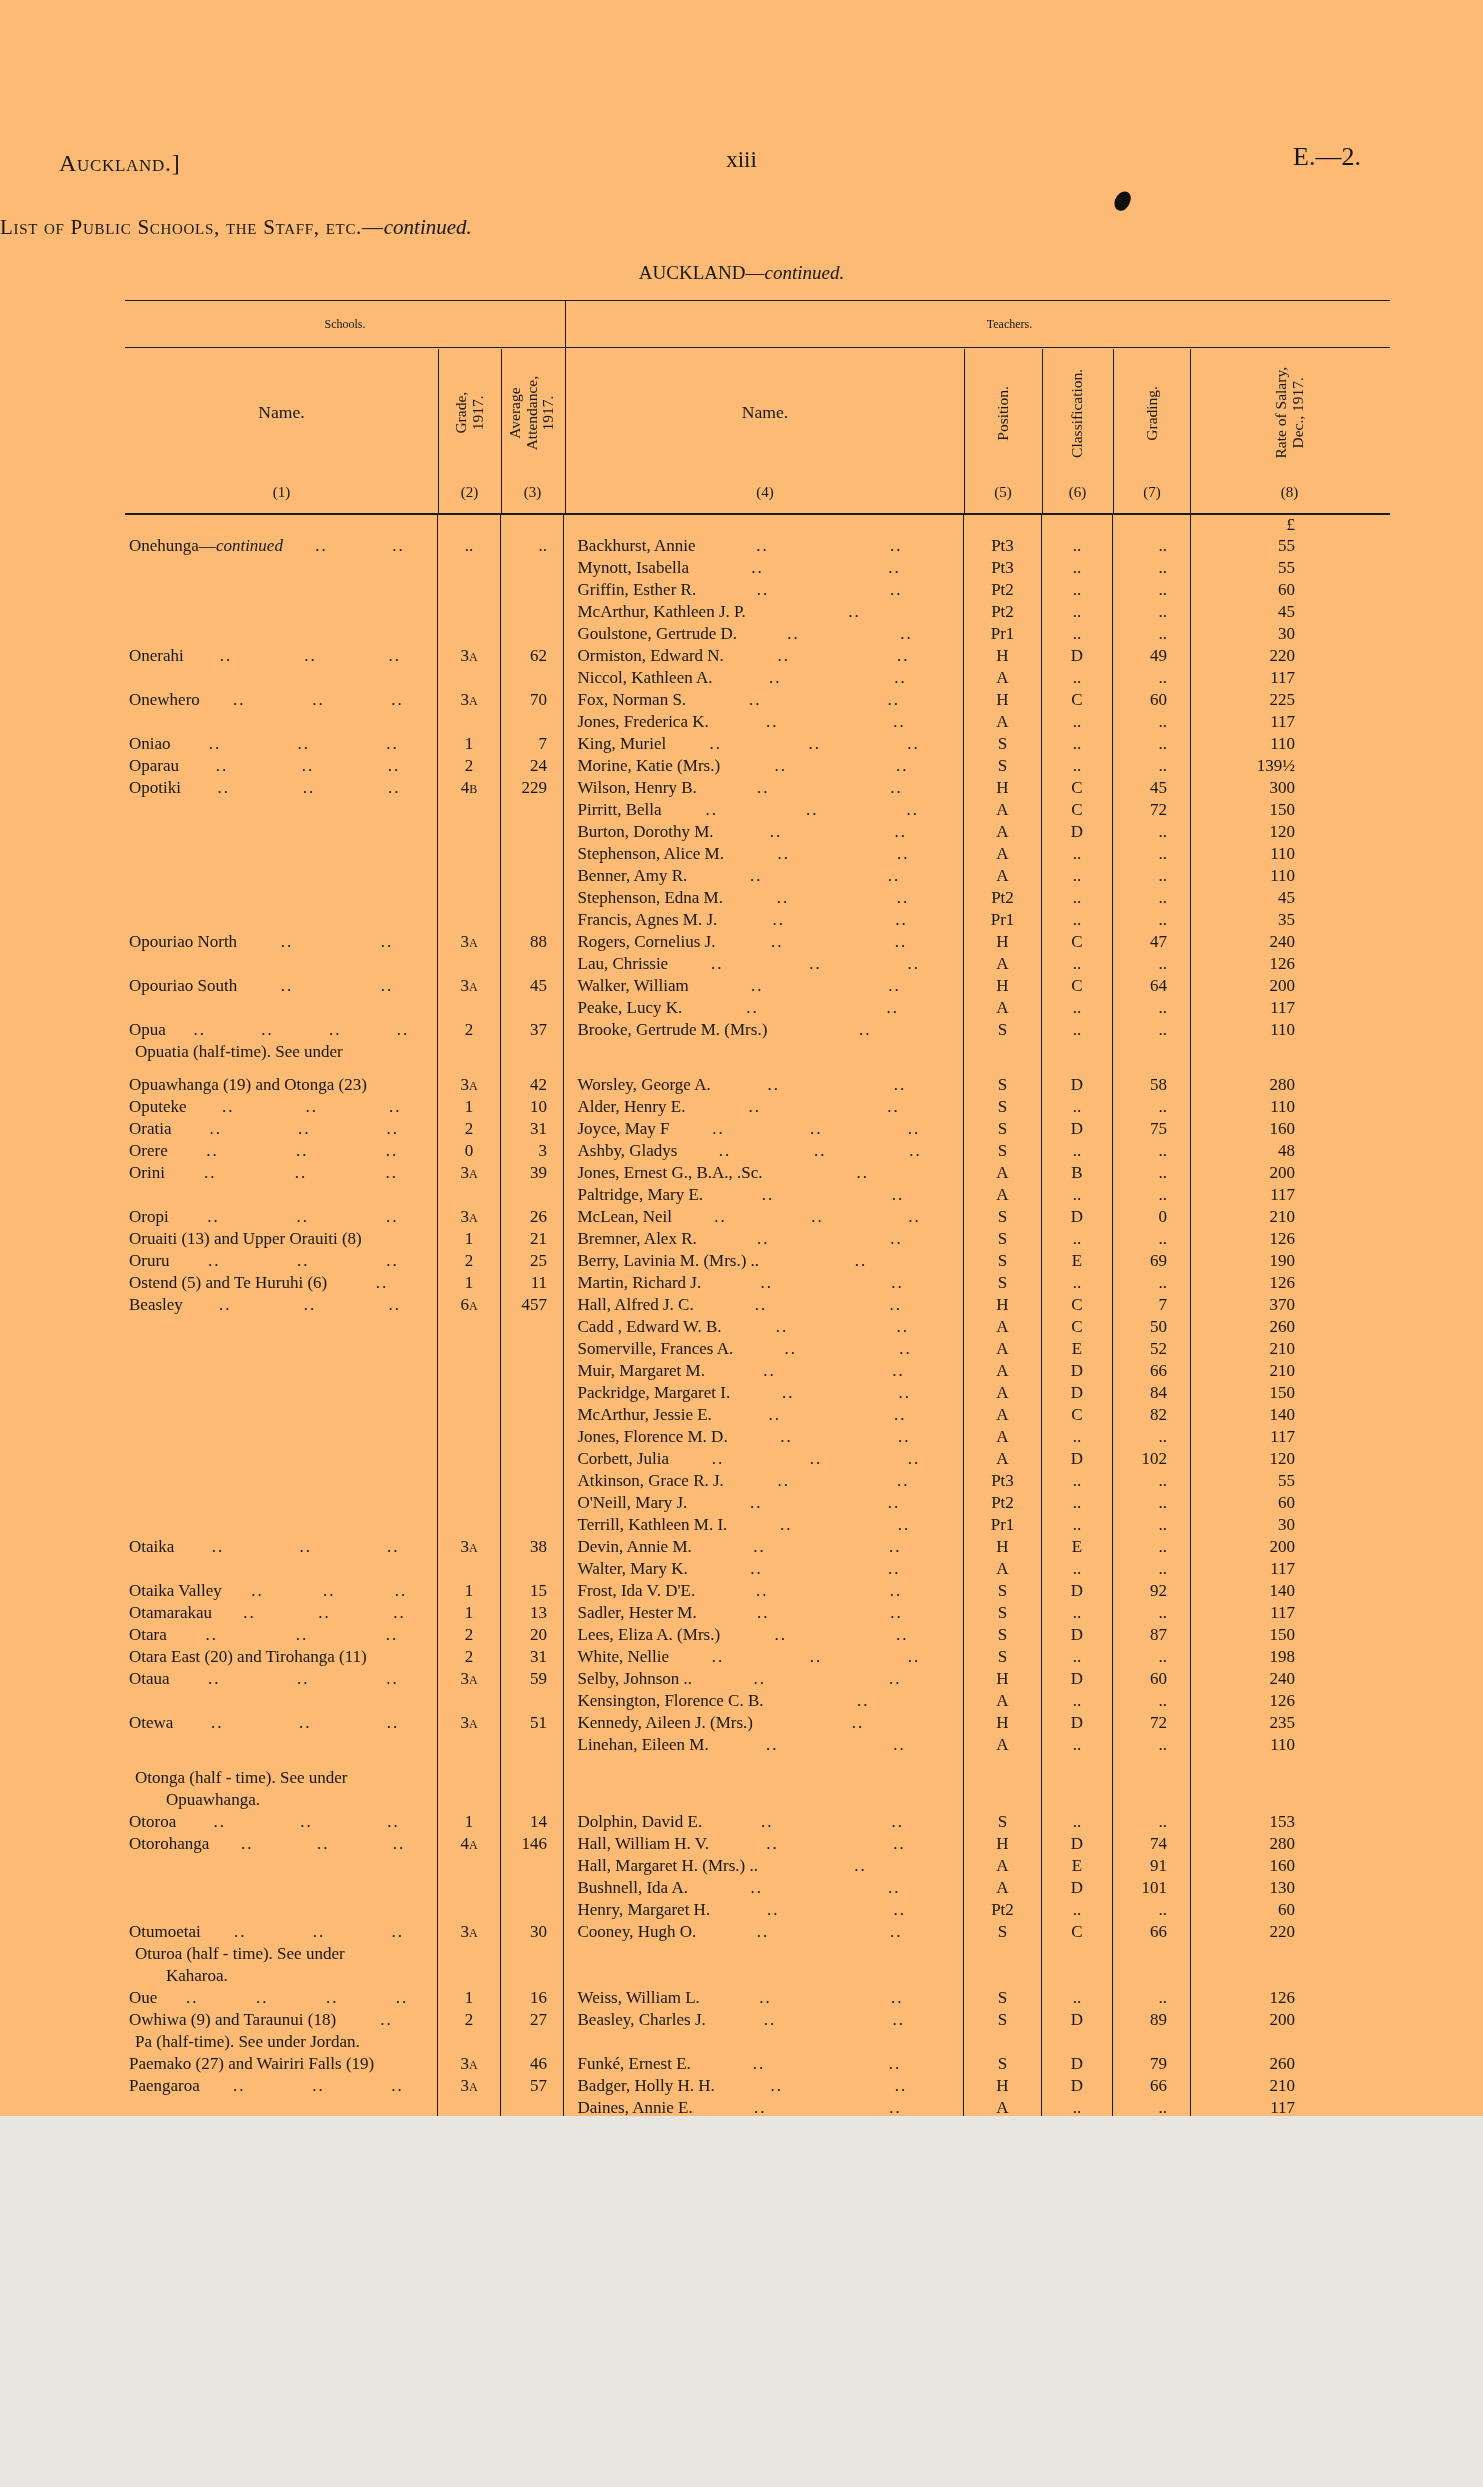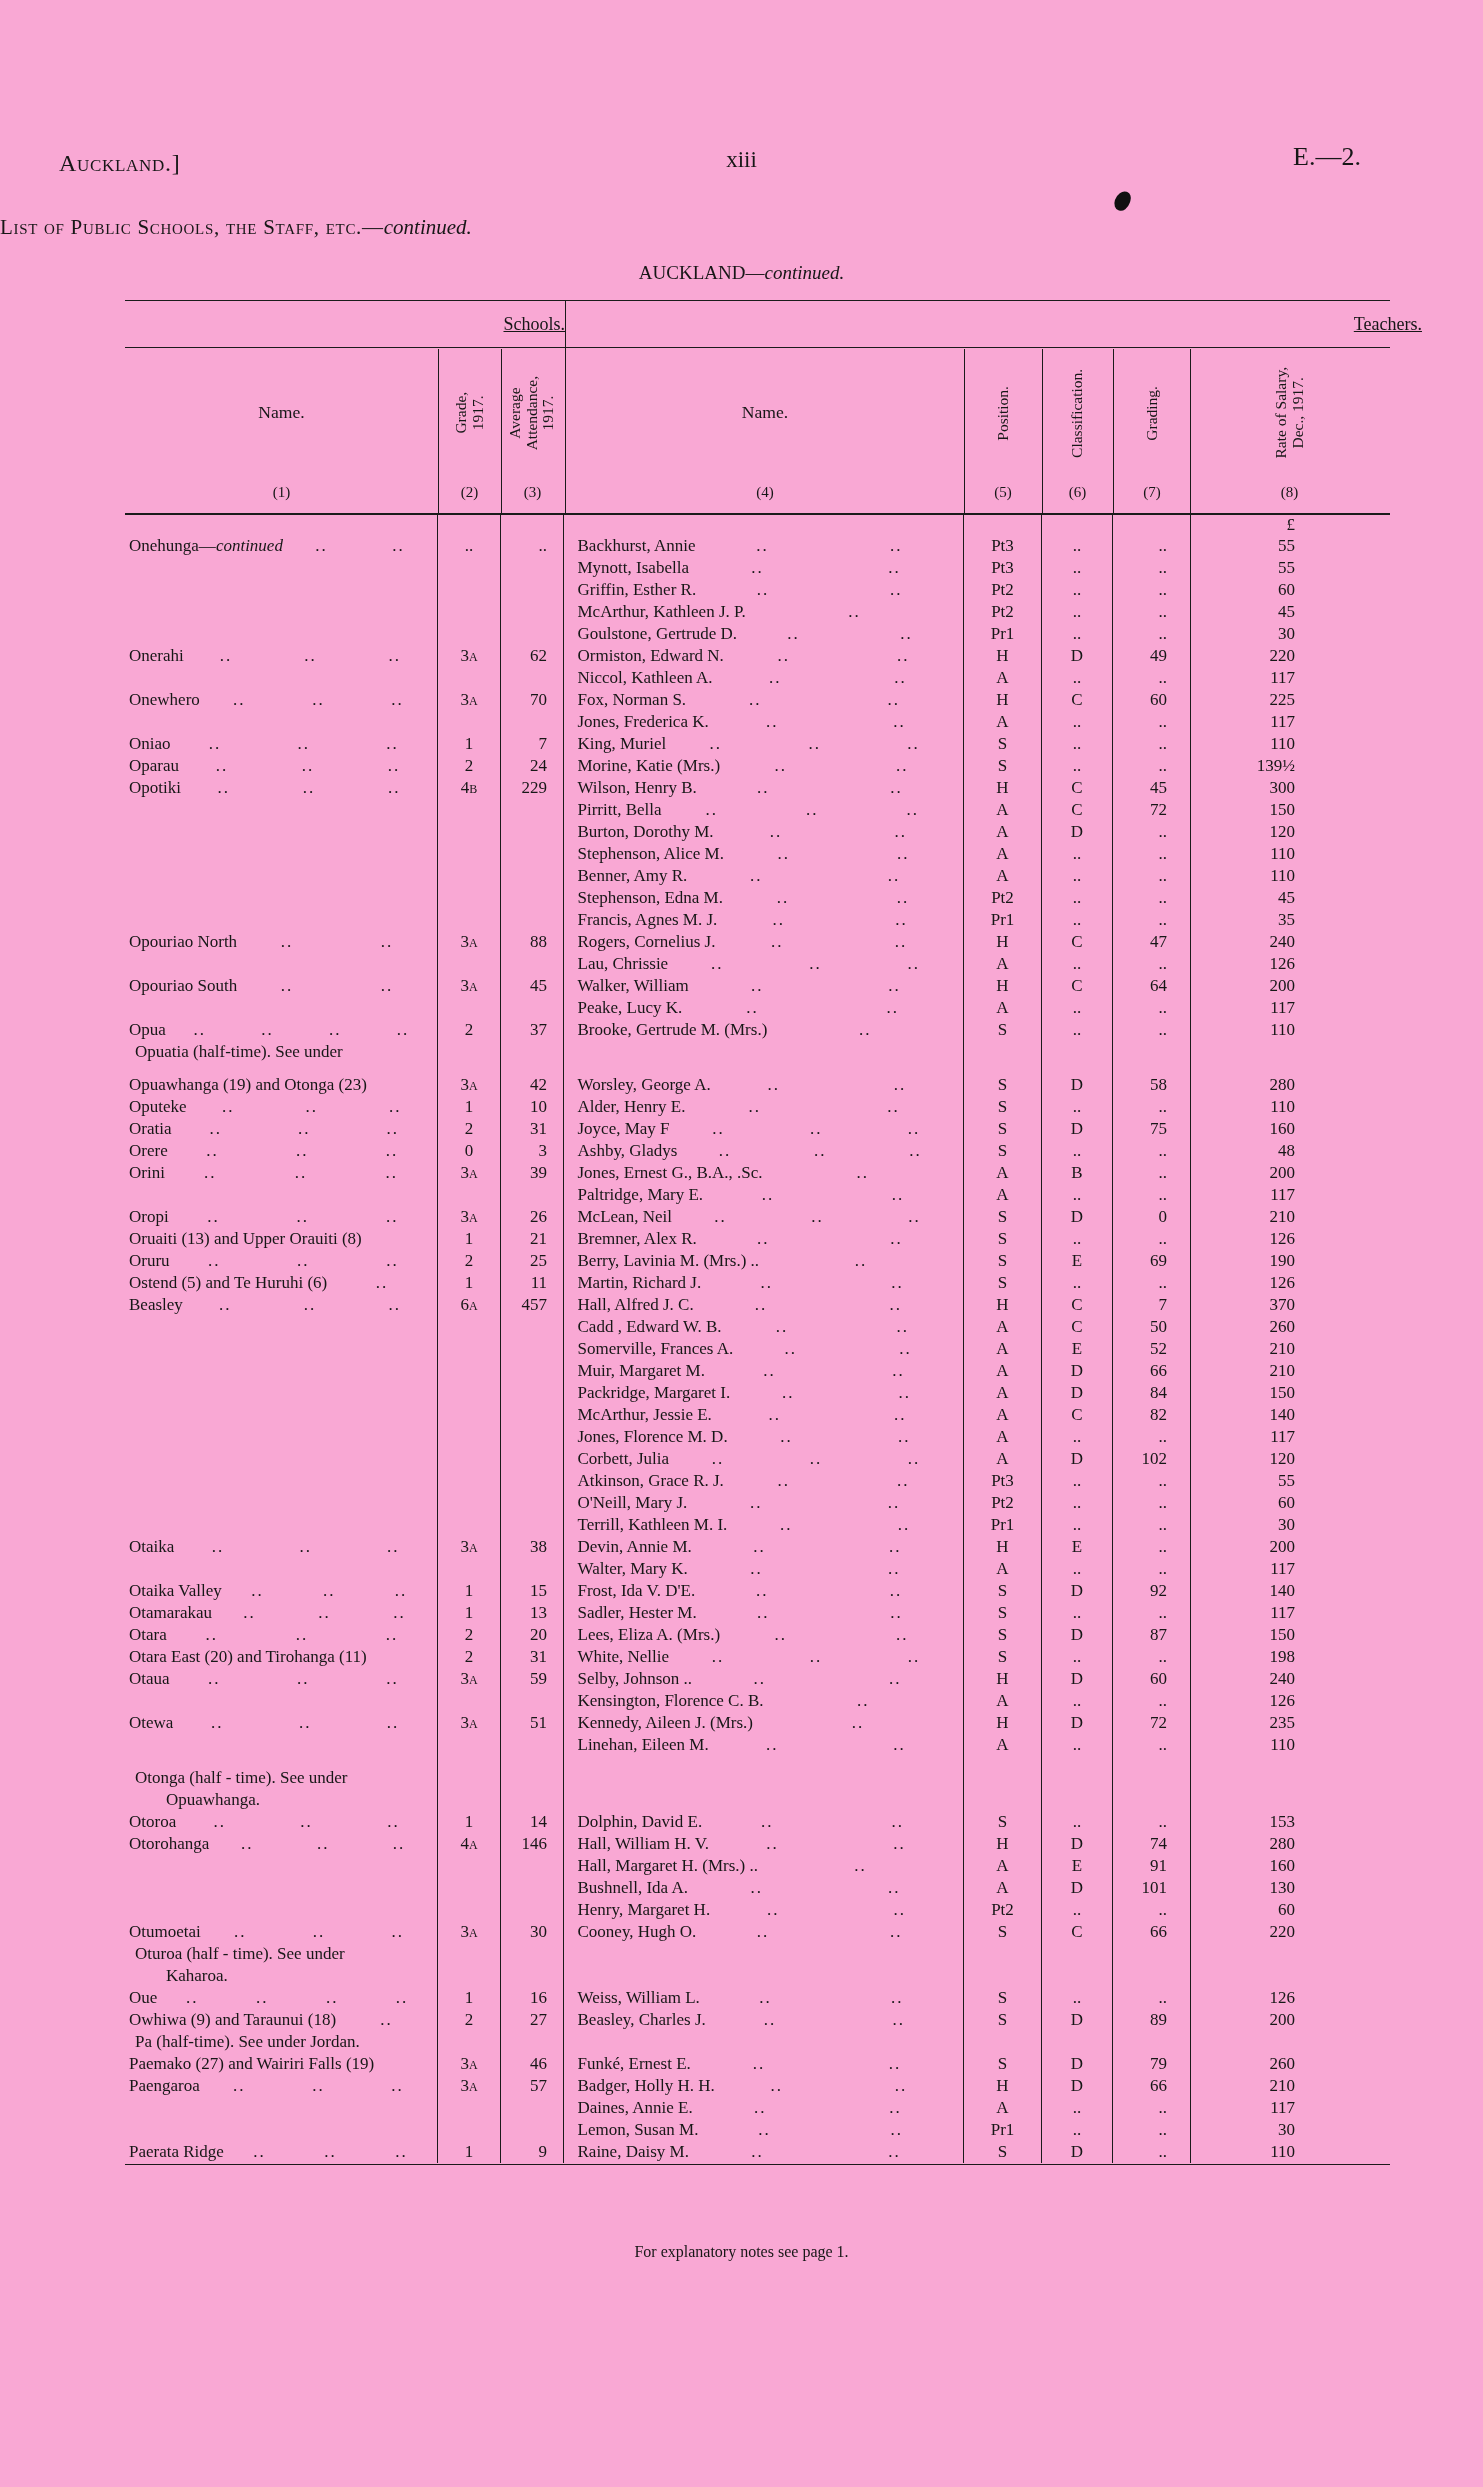--- a/index.html
+++ b/index.html
@@ -1,34 +1,34 @@
 <!DOCTYPE html>
 <html style="font-size:10.8px"><head>
 <meta charset="utf-8">
 <style>
   html,body{margin:0;padding:0;background:#e8e6e1;}
-  .page{position:relative;width:1483px;height:2487px;background:#f9a8d4;color:#171717;
+  .page{position:relative;width:1483px;height:2116px;background:#fdba74;color:#171717;
         font-family:"Liberation Serif","DejaVu Serif",serif;overflow:hidden;}
   
   .ph-left{position:absolute;left:59px;top:150px;font-size:24px;font-variant:small-caps;letter-spacing:0.7px;}
   .ph-num{position:absolute;left:0;top:147px;width:1483px;text-align:center;font-size:23px;}
   .ph-right{position:absolute;right:122px;top:142px;font-size:26px;}
   .ink-blot{position:absolute;left:1115px;top:191px;width:15px;height:20px;background:#101010;
             border-radius:60% 40% 55% 45%;transform:rotate(18deg);}
   .title{position:absolute;left:0;top:215px;width:1483px;font-size:21px;}
   .title .sc{font-variant:small-caps;letter-spacing:0.7px;}
   .subtitle{position:absolute;left:0;top:262px;width:1483px;text-align:center;font-size:19px;}
   
   .tbl{position:absolute;left:125px;top:300px;width:1265px;}
   .thead{position:relative;height:215px;}
   .rule{position:absolute;left:0;width:1265px;background:#1b1b1b;}
   .rule.top{top:0;height:1.4px;}
   .rule.mid{top:47px;height:1.4px;}
   .rule.bot{top:213px;height:2px;}
-  .ghead{position:absolute;top:6.8px;height:39px;line-height:35px;text-align:right;font-size:18px;text-decoration:underline;}
+  .ghead{position:absolute;top:6.8px;height:39px;line-height:35px;text-align:center;font-size:12px;}
   .gs{left:0;width:440px;} .gt{left:440px;width:825px;padding-left:32px;}
   .hname{position:absolute;top:49px;height:126px;display:flex;align-items:center;justify-content:center;font-size:17.6px;}
   .n1{left:0;width:313px;} .n4{left:440px;width:400px;}
   .vcell{position:absolute;top:49px;height:128px;display:flex;align-items:center;justify-content:center;}
   .vcell>span{transform:rotate(-90deg);text-align:center;font-size:15.5px;line-height:1.08;}
   .v2{left:313px;width:63px;} .v2>span{width:142px;}
   .v3{left:376px;width:63px;} .v3>span{width:98px;}
   .v5{left:839px;width:78px;} .v5>span{width:142px;}
   .v6{left:917px;width:71px;} .v6>span{width:155px;}
   .v7{left:988px;width:78px;} .v7>span{width:142px;}

